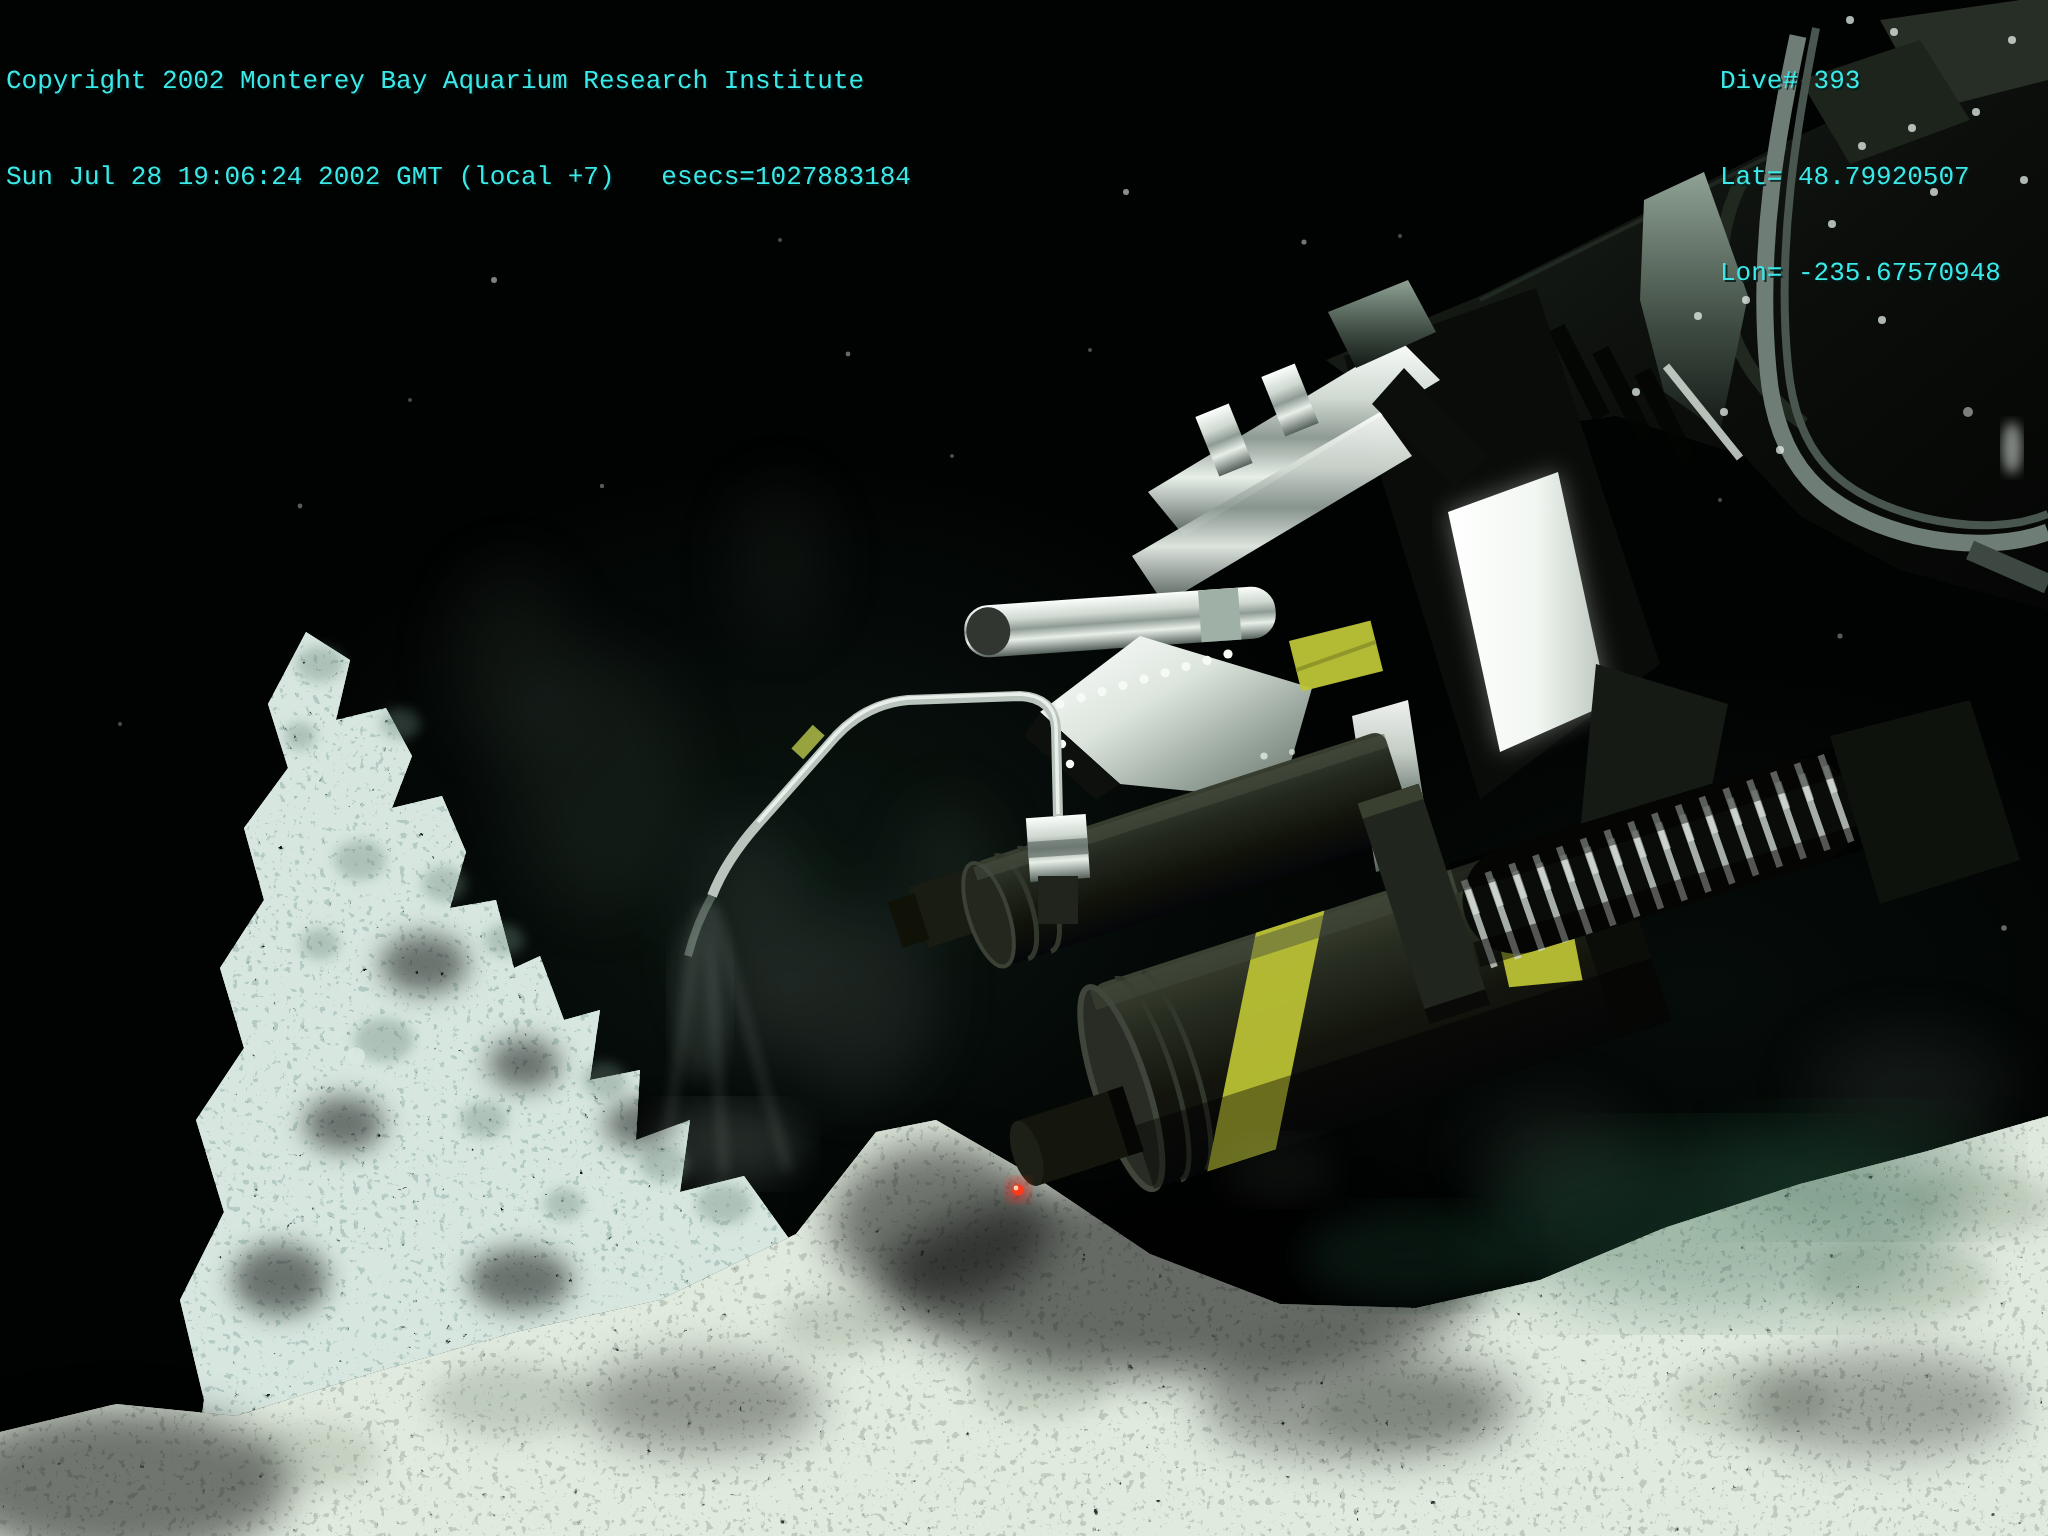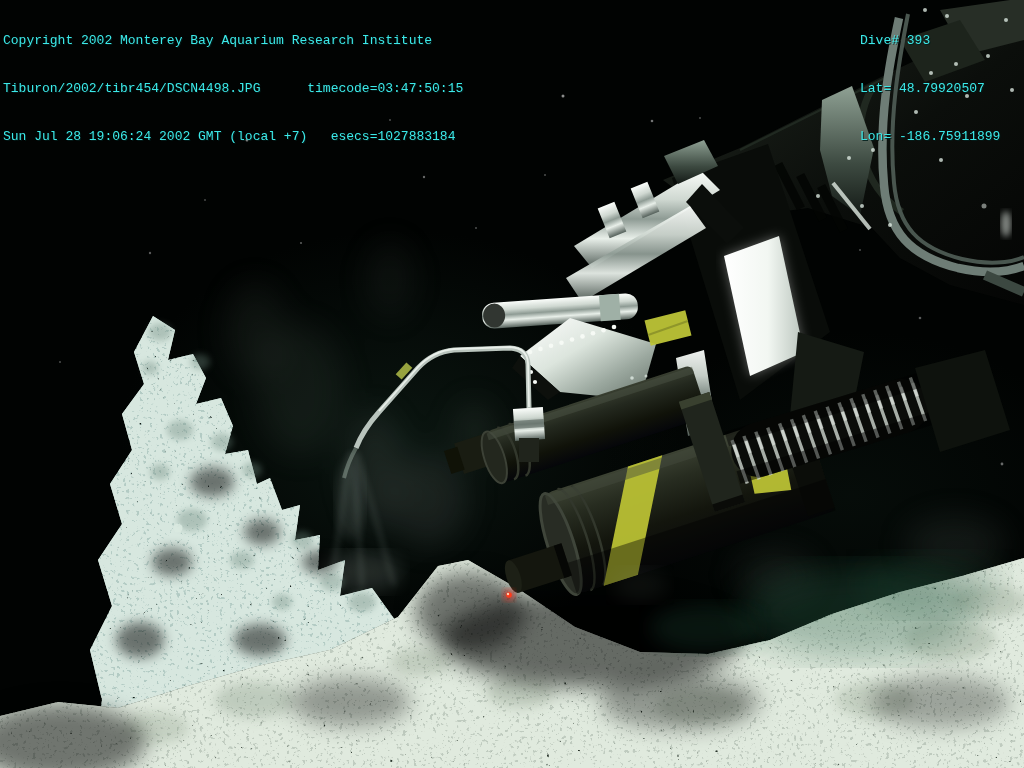--- a/index.html
+++ b/index.html
@@ -361,27 +361,26 @@
     <circle cx="60" cy="362" r="1" opacity="0.3"></circle>
         <circle cx="700" cy="118" r="1" opacity="0.3"></circle>
     <circle cx="860" cy="250" r="1" opacity="0.3"></circle>
         <circle cx="390" cy="120" r="1" opacity="0.3"></circle>
     <circle cx="205" cy="200" r="1" opacity="0.28"></circle>
   </g>
 </svg>
 
 <div class="hud hud-tl" style="color: rgb(60, 233, 233);">
   <div>Copyright 2002 Monterey Bay Aquarium Research Institute</div>
-  <div>Tiburon/2002/tibr454/DSCN4498.JPG      timecode=03:47:50:15</div>
   <div>Sun Jul 28 19:06:24 2002 GMT (local +7)   esecs=1027883184</div>
 </div>
 
 <div class="hud hud-tr" style="color: rgb(60, 233, 233);">
   <div>Dive# 393</div>
   <div>Lat= 48.79920507</div>
-  <div>Lon= -186.75911899</div>
+  <div>Lon= -235.67570948</div>
 </div>
 
 <div class="hud hud-b" style="color: rgb(60, 233, 233);">
   
 </div>
 
 </div>
 
 </body></html>

